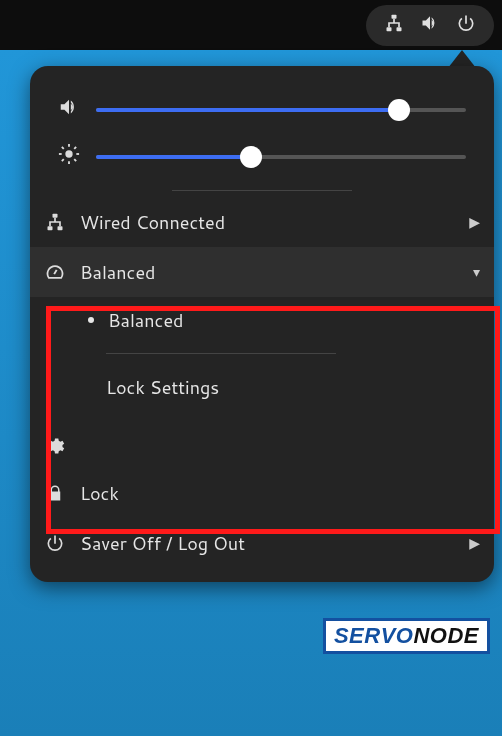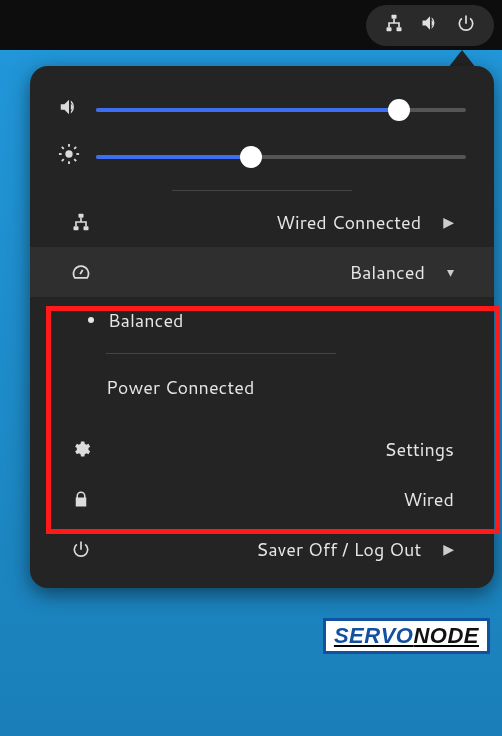--- a/index.html
+++ b/index.html
@@ -79,26 +79,25 @@
   }
   .mini-sep {
     height: 1px;
     background: #444;
     margin: 10px auto 6px auto;
     width: 180px;
   }
   .menu-item {
     display: flex;
     align-items: center;
-    padding: 12px 40px;
+    padding: 12px 14px;
     color: #e6e6e6;
     font-size: 18px;
-    gap: 22px;
+    gap: 14px;
     cursor: pointer;
-    text-align: right;
   }
   .menu-item .icon-slot { width: 22px; display:flex; justify-content:center; }
   .menu-item svg { fill: #dcdcdc; }
   .menu-item .label { flex: 1; }
   .menu-item .arrow, .menu-item .caret { color: #ccc; font-size: 14px; }
   .menu-item.expanded { background: #2f2f2f; }
   .submenu-item {
     display: flex;
     align-items: center;
     padding: 10px 28px 10px 76px;
@@ -128,21 +127,20 @@
     bottom: 82px;
     right: 12px;
     background: #fff;
     border: 3px solid #1350a0;
     padding: 2px 8px;
     font-family: Arial, sans-serif;
     font-weight: 900;
     font-style: italic;
     font-size: 22px;
     letter-spacing: 0.5px;
-    text-decoration: underline;
   }
   .watermark .a { color: #1350a0; }
   .watermark .b { color: #111; }
 </style>
 </head>
 <body>
 
 <div class="topbar">
   <div class="tray">
     <span>
@@ -230,41 +228,40 @@
   </div>
 
   <div class="submenu-item">
     <span class="bullet"></span>
     <span>Balanced</span>
   </div>
 
   <div class="sub-sep"></div>
 
   <div class="submenu-item">
-    <span>Power Connected</span>
+    <span>Lock Settings</span>
   </div>
 
   <div style="height:14px"></div>
 
   <div class="menu-item">
     <span class="icon-slot">
       <svg width="20" height="20" viewBox="0 0 24 24">
           <path d="M12 8a4 4 0 1 0 0 8 4 4 0 0 0 0-8zm9 4a7 7 0 0 0-.1-1.2l2.1-1.6-2-3.4-2.5 1a7 7 0 0 0-2-1.2L16 3h-4l-.5 2.6a7 7 0 0 0-2 1.2l-2.5-1-2 3.4 2.1 1.6A7 7 0 0 0 7 12c0 .4 0 .8.1 1.2l-2.1 1.6 2 3.4 2.5-1c.6.5 1.3.9 2 1.2L12 21h4l.5-2.6c.7-.3 1.4-.7 2-1.2l2.5 1 2-3.4-2.1-1.6c.1-.4.1-.8.1-1.2z"></path>
         </svg>
     </span>
-    <span class="label">Settings</span>
   </div>
 
   <div class="menu-item">
     <span class="icon-slot">
       <svg width="18" height="18" viewBox="0 0 24 24">
           <path d="M6 10V8a6 6 0 1 1 12 0v2h1v12H5V10h1zm2 0h8V8a4 4 0 1 0-8 0v2z"></path>
         </svg>
     </span>
-    <span class="label">Wired</span>
+    <span class="label">Lock</span>
   </div>
 
   <div class="menu-item">
     <span class="icon-slot">
       <svg width="20" height="20" viewBox="0 0 24 24">
           <path d="M11 3h2v10h-2zM6.3 5.7 7.7 7.1A7 7 0 1 0 16.3 7.1l1.4-1.4A9 9 0 1 1 6.3 5.7z"></path>
         </svg>
     </span>
     <span class="label">Saver Off / Log Out</span>
     <span class="arrow">▶</span>

